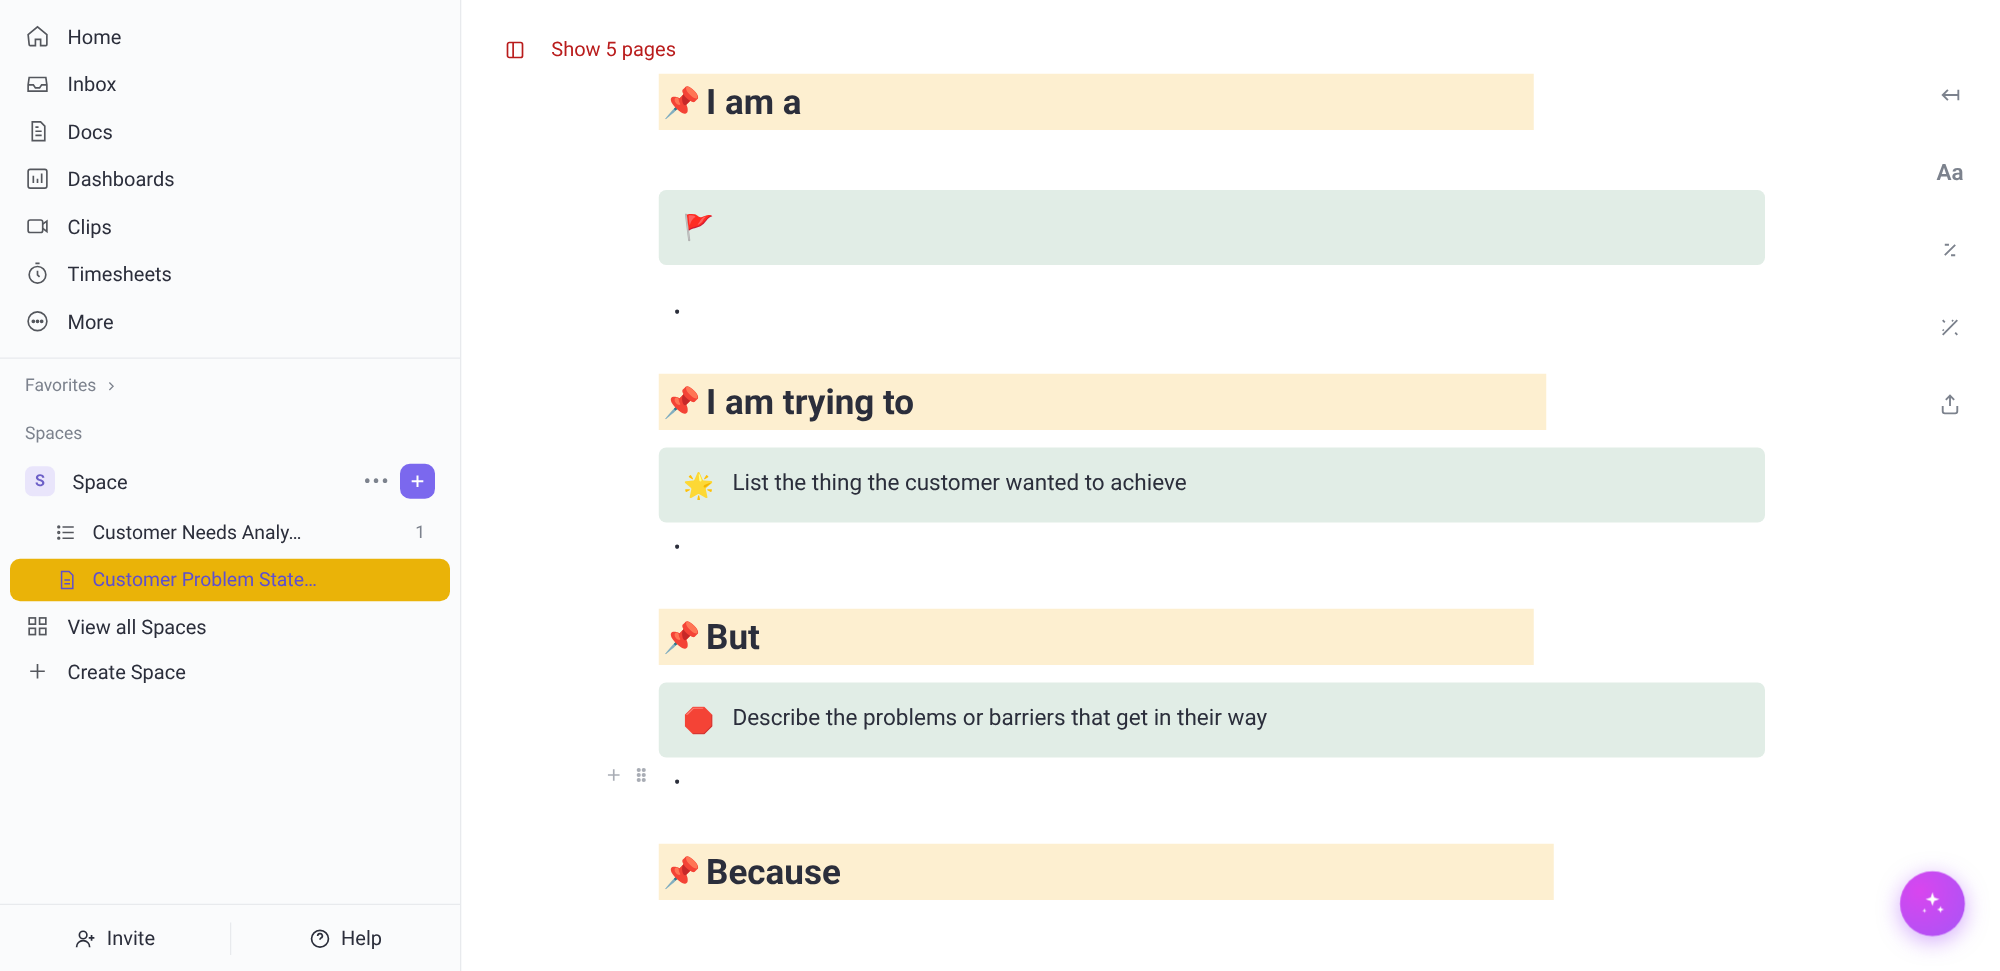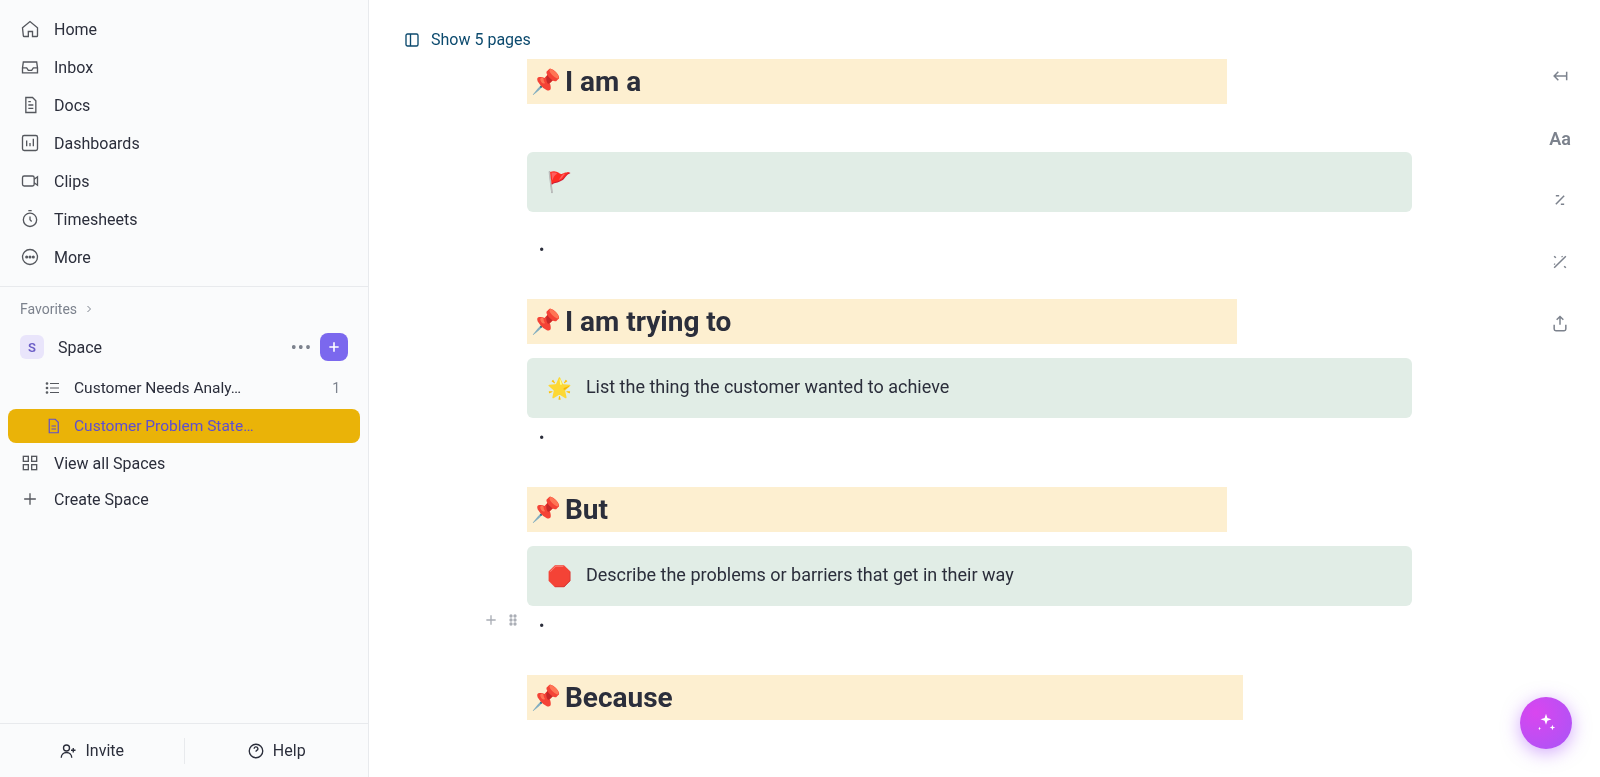--- a/index.html
+++ b/index.html
@@ -120,22 +120,22 @@
 }
 .bottom-sep { width:1px; height:26px; background:#e8eaed; }
 
 .main {
   flex: 1;
   position: relative;
   padding: 0 60px 0 40px;
   overflow-y: auto;
 }
 .show-pages {
-  display:flex; align-items:center; gap:10px;
-  color:#0c4a6e; font-size:16px;
+  display:flex; align-items:center; gap:20px;
+  color:#b91c1c; font-size:16px;
   margin: 30px 0 10px -6px;
   cursor:pointer;
 }
 .content { margin-left: 118px; padding-bottom: 40px; }
 .heading-block {
   background: #fdefd0;
   padding: 6px 8px 6px 4px;
   display: inline-block;
   margin-top: 0;
   width: 700px;
@@ -282,20 +282,23 @@
     </div>
   </div>
 
   <div class="section-label">
     <span>Favorites</span>
     <svg class="chev" viewBox="0 0 24 24" stroke="currentColor" fill="none" stroke-width="2">
         <path d="M9 6l6 6-6 6"></path>
       </svg>
   </div>
 
+  <div class="section-label">
+    <span>Spaces</span>
+  </div>
 
 
   <div class="space-item">
     <div class="space-row">
       <span class="space-badge">S</span>
       <span>Space</span>
       <span class="space-actions">
         <span class="space-more">•••</span>
         <span class="space-add">
           <svg viewBox="0 0 24 24" width="16" height="16" stroke="currentColor" fill="none" stroke-width="2.4">

